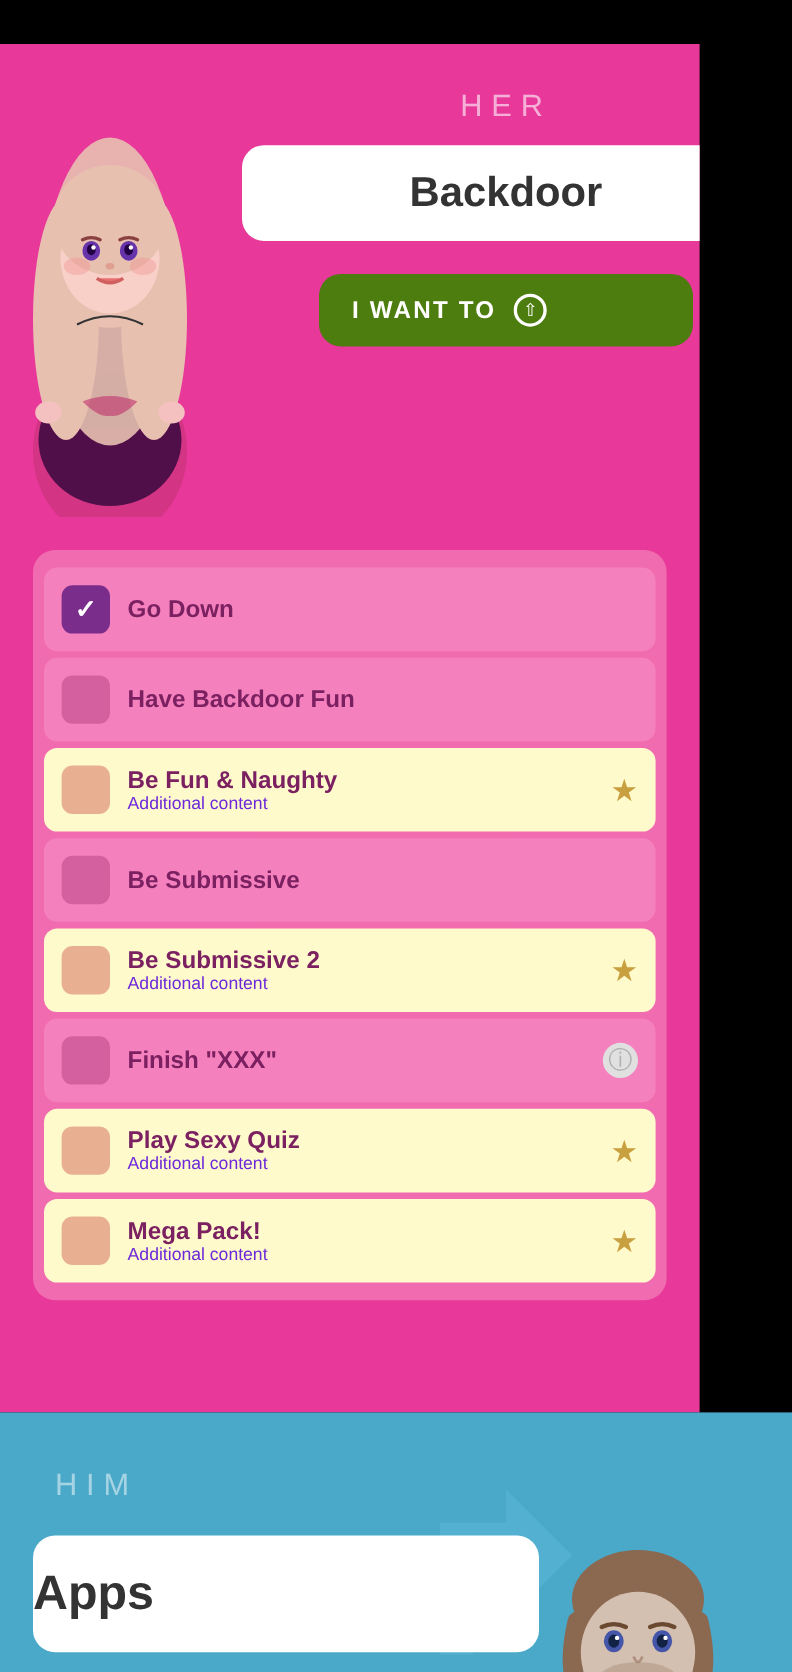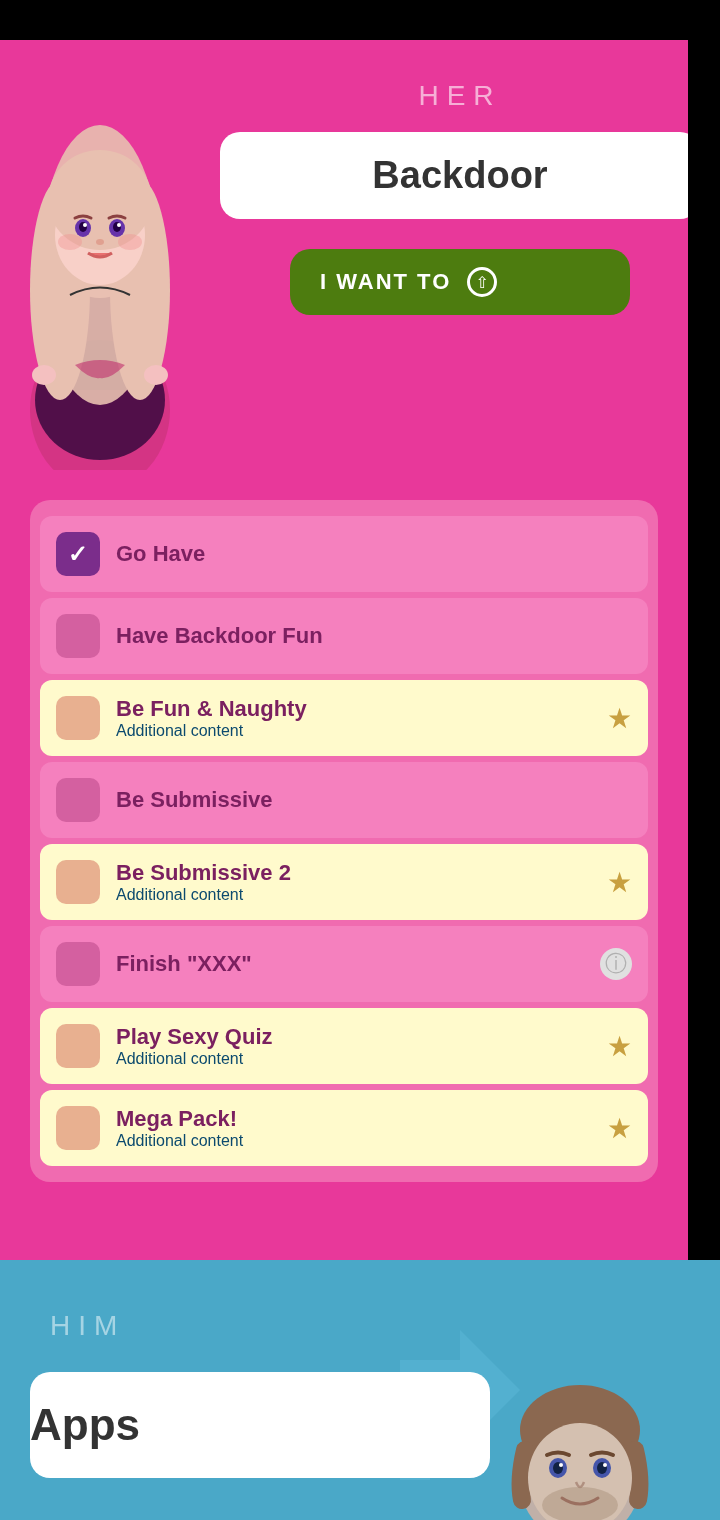--- a/index.html
+++ b/index.html
@@ -14,24 +14,24 @@
 
     
     .status-bar {
       width: 720px;
       height: 40px;
       background: #000;
     }
 
     
     .her-section {
-      width: 688px;
+      width: 636px;
       background: #e8389a;
       position: relative;
-      padding-bottom: 28px;
+      padding-bottom: 52px;
       overflow: hidden;
     }
 
     .her-header {
       display: flex;
       align-items: flex-start;
       padding-top: 30px;
       position: relative;
       z-index: 3;
     }
@@ -173,21 +173,21 @@
     }
 
     .item-main-text {
       font-size: 22px;
       font-weight: bold;
       color: #7b2060;
     }
 
     .item-sub-text {
       font-size: 16px;
-      color: #0c4a6e;
+      color: #6d28d9;
     }
 
     .item-star {
       color: #c8a040;
       font-size: 28px;
       margin-left: 10px;
     }
 
     .item-info {
       color: #b0b0b0;
@@ -339,21 +339,21 @@
     </div>
   </div>
 
   <div class="checklist-container">
 
     <div class="checklist-item normal">
       <div class="checkbox checked">
         <span class="check-mark">✓</span>
       </div>
       <div class="item-text-col">
-        <div class="item-main-text">Go Have</div>
+        <div class="item-main-text">Go Down</div>
       </div>
     </div>
 
     <div class="checklist-item normal">
       <div class="checkbox unchecked"></div>
       <div class="item-text-col">
         <div class="item-main-text">Have Backdoor Fun</div>
       </div>
     </div>
 

